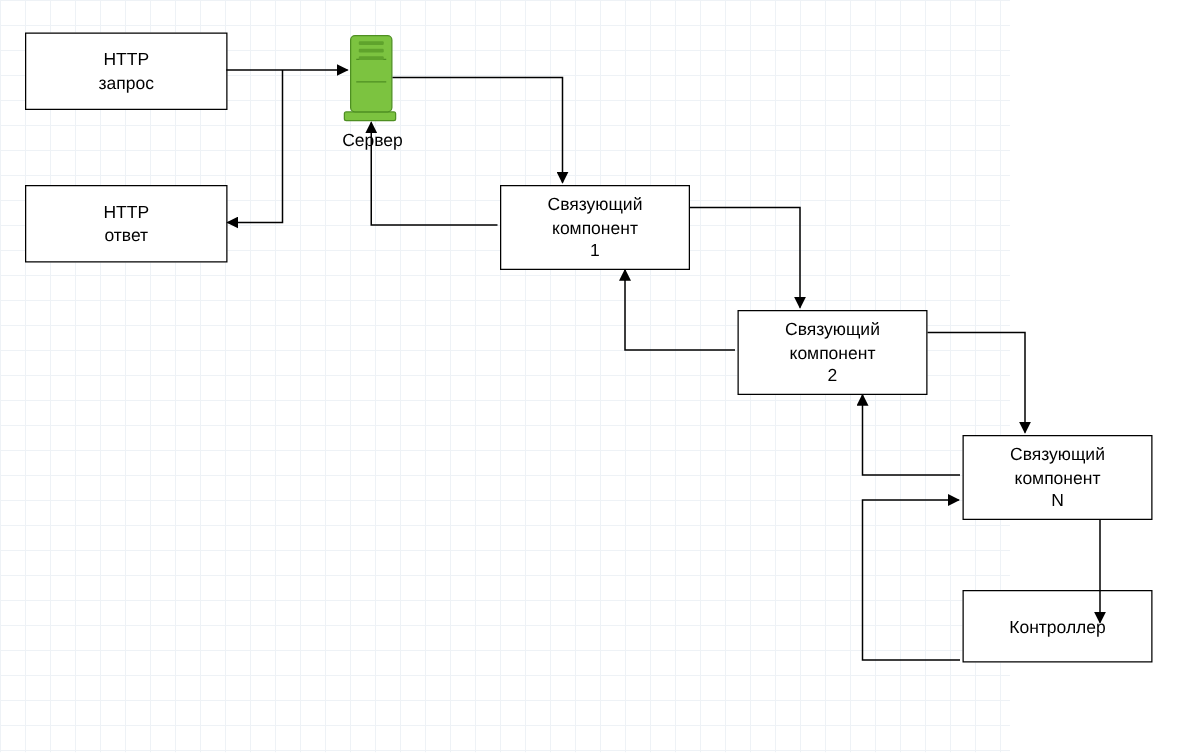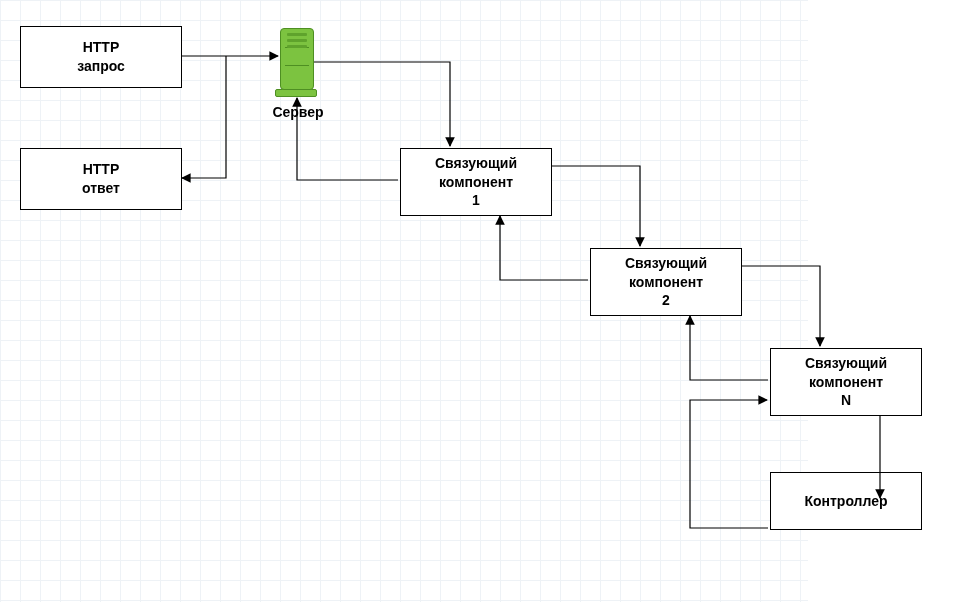--- a/index.html
+++ b/index.html
@@ -1,16 +1,16 @@
 <!DOCTYPE html>
 <html><head>
 <meta charset="utf-8">
 <style>
   html,body{margin:0;padding:0;width:953px;height:602px;font-family:Arial,Helvetica,sans-serif;background:#fff;}
-  .canvas{position:relative;width:808px;height:602px;font-weight:bold;}
+  .canvas{position:relative;width:808px;height:602px;}
   
   .grid{position:absolute;inset:0;
     background-image:
       linear-gradient(to right, #eef2f6 1px, transparent 1px),
       linear-gradient(to bottom,#eef2f6 1px, transparent 1px);
     background-size:20px 20px;
   }
   .box{position:absolute;border:1px solid #000;background:#fff;display:flex;align-items:center;justify-content:center;text-align:center;
        font-size:14px;line-height:1.35;white-space:pre;}
   .label{position:absolute;font-size:14px;color:#000;text-align:center;white-space:pre;}

